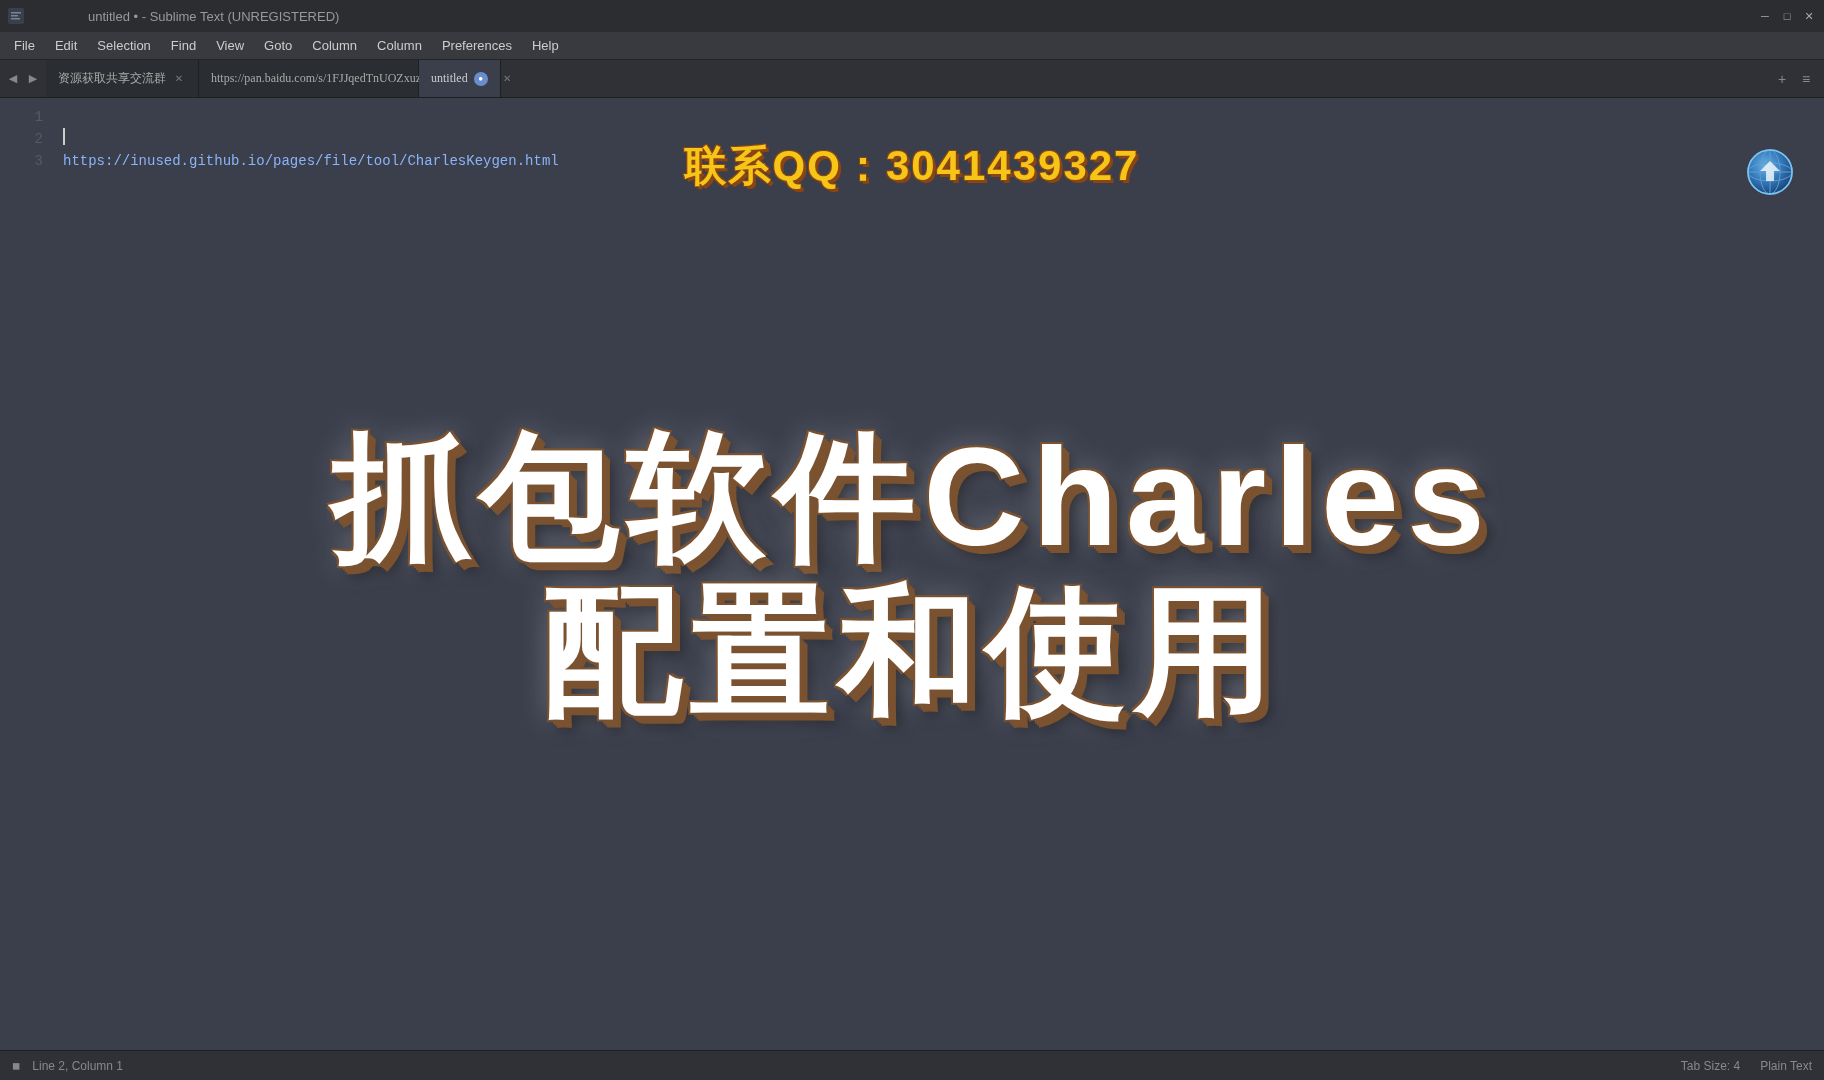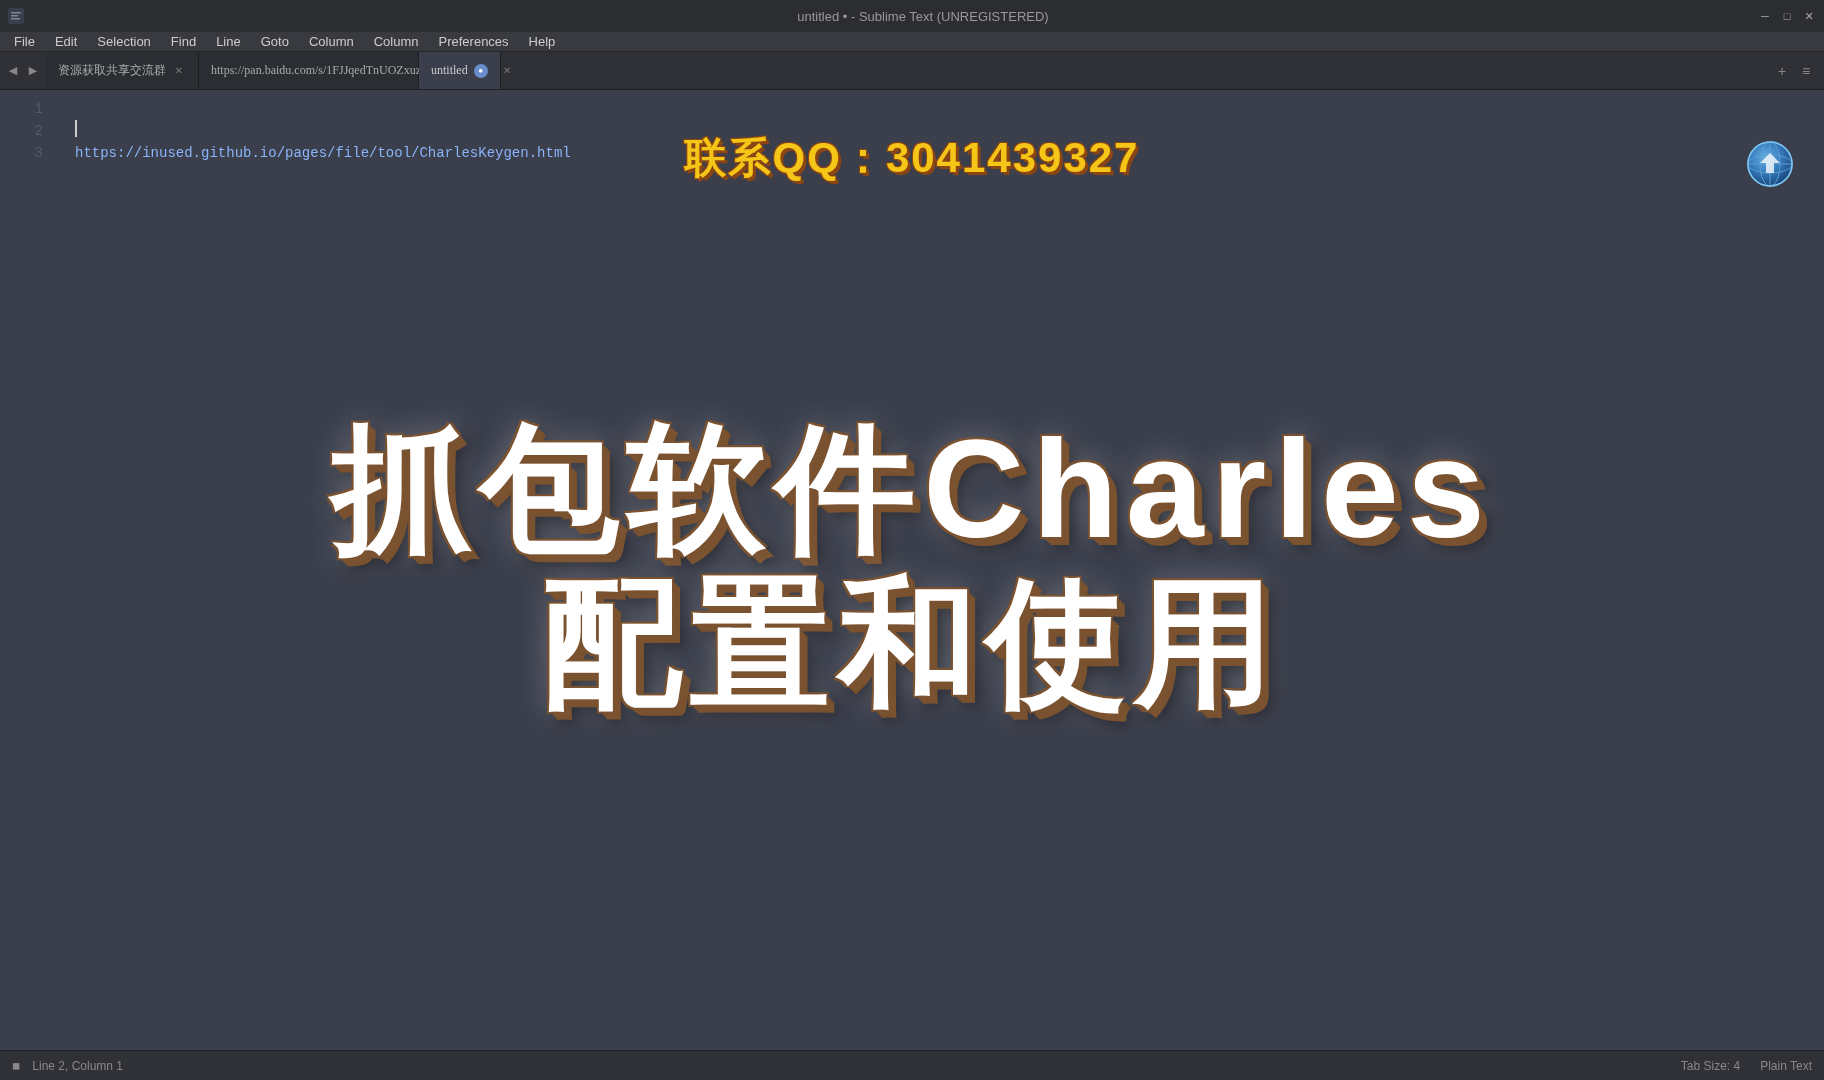--- a/index.html
+++ b/index.html
@@ -25,21 +25,20 @@
       align-items: center;
       justify-content: space-between;
       padding: 0 8px;
       user-select: none;
     }
 
     #title-text {
       font-size: 13px;
       color: #999;
       flex: 1;
-      text-align: center;
     }
 
     #window-controls {
       display: flex;
       gap: 8px;
       align-items: center;
     }
 
     .win-btn {
       width: 14px;
@@ -47,21 +46,21 @@
       display: flex;
       align-items: center;
       justify-content: center;
       cursor: pointer;
       color: #aaa;
       font-size: 11px;
     }
 
     
     #menu-bar {
-      height: 20px;
+      height: 28px;
       background: #383a3f;
       display: flex;
       align-items: center;
       padding: 0 4px;
       border-bottom: 1px solid #252527;
     }
 
     .menu-item {
       padding: 4px 10px;
       font-size: 13px;
@@ -194,21 +193,20 @@
       font-size: 14px;
       color: #cdd3de;
       line-height: 1.6;
       position: relative;
     }
 
     .code-line {
       height: 22px;
       line-height: 22px;
       display: flex;
-      margin-left: 12px;
     }
 
     .cursor-line {
       position: relative;
     }
 
     .cursor {
       display: inline-block;
       width: 2px;
       height: 17px;
@@ -360,21 +358,21 @@
     <div class="win-btn">□</div>
     <div class="win-btn">✕</div>
   </div>
 </div>
 
 <div id="menu-bar">
   <div class="menu-item">File</div>
   <div class="menu-item">Edit</div>
   <div class="menu-item">Selection</div>
   <div class="menu-item">Find</div>
-  <div class="menu-item">Line</div>
+  <div class="menu-item">View</div>
   <div class="menu-item">Goto</div>
   <div class="menu-item">Column</div>
   <div class="menu-item">Column</div>
   <div class="menu-item">Preferences</div>
   <div class="menu-item">Help</div>
 </div>
 
 <div id="tab-bar">
   <div id="tab-nav">
     <div class="nav-arrow">◀</div>

